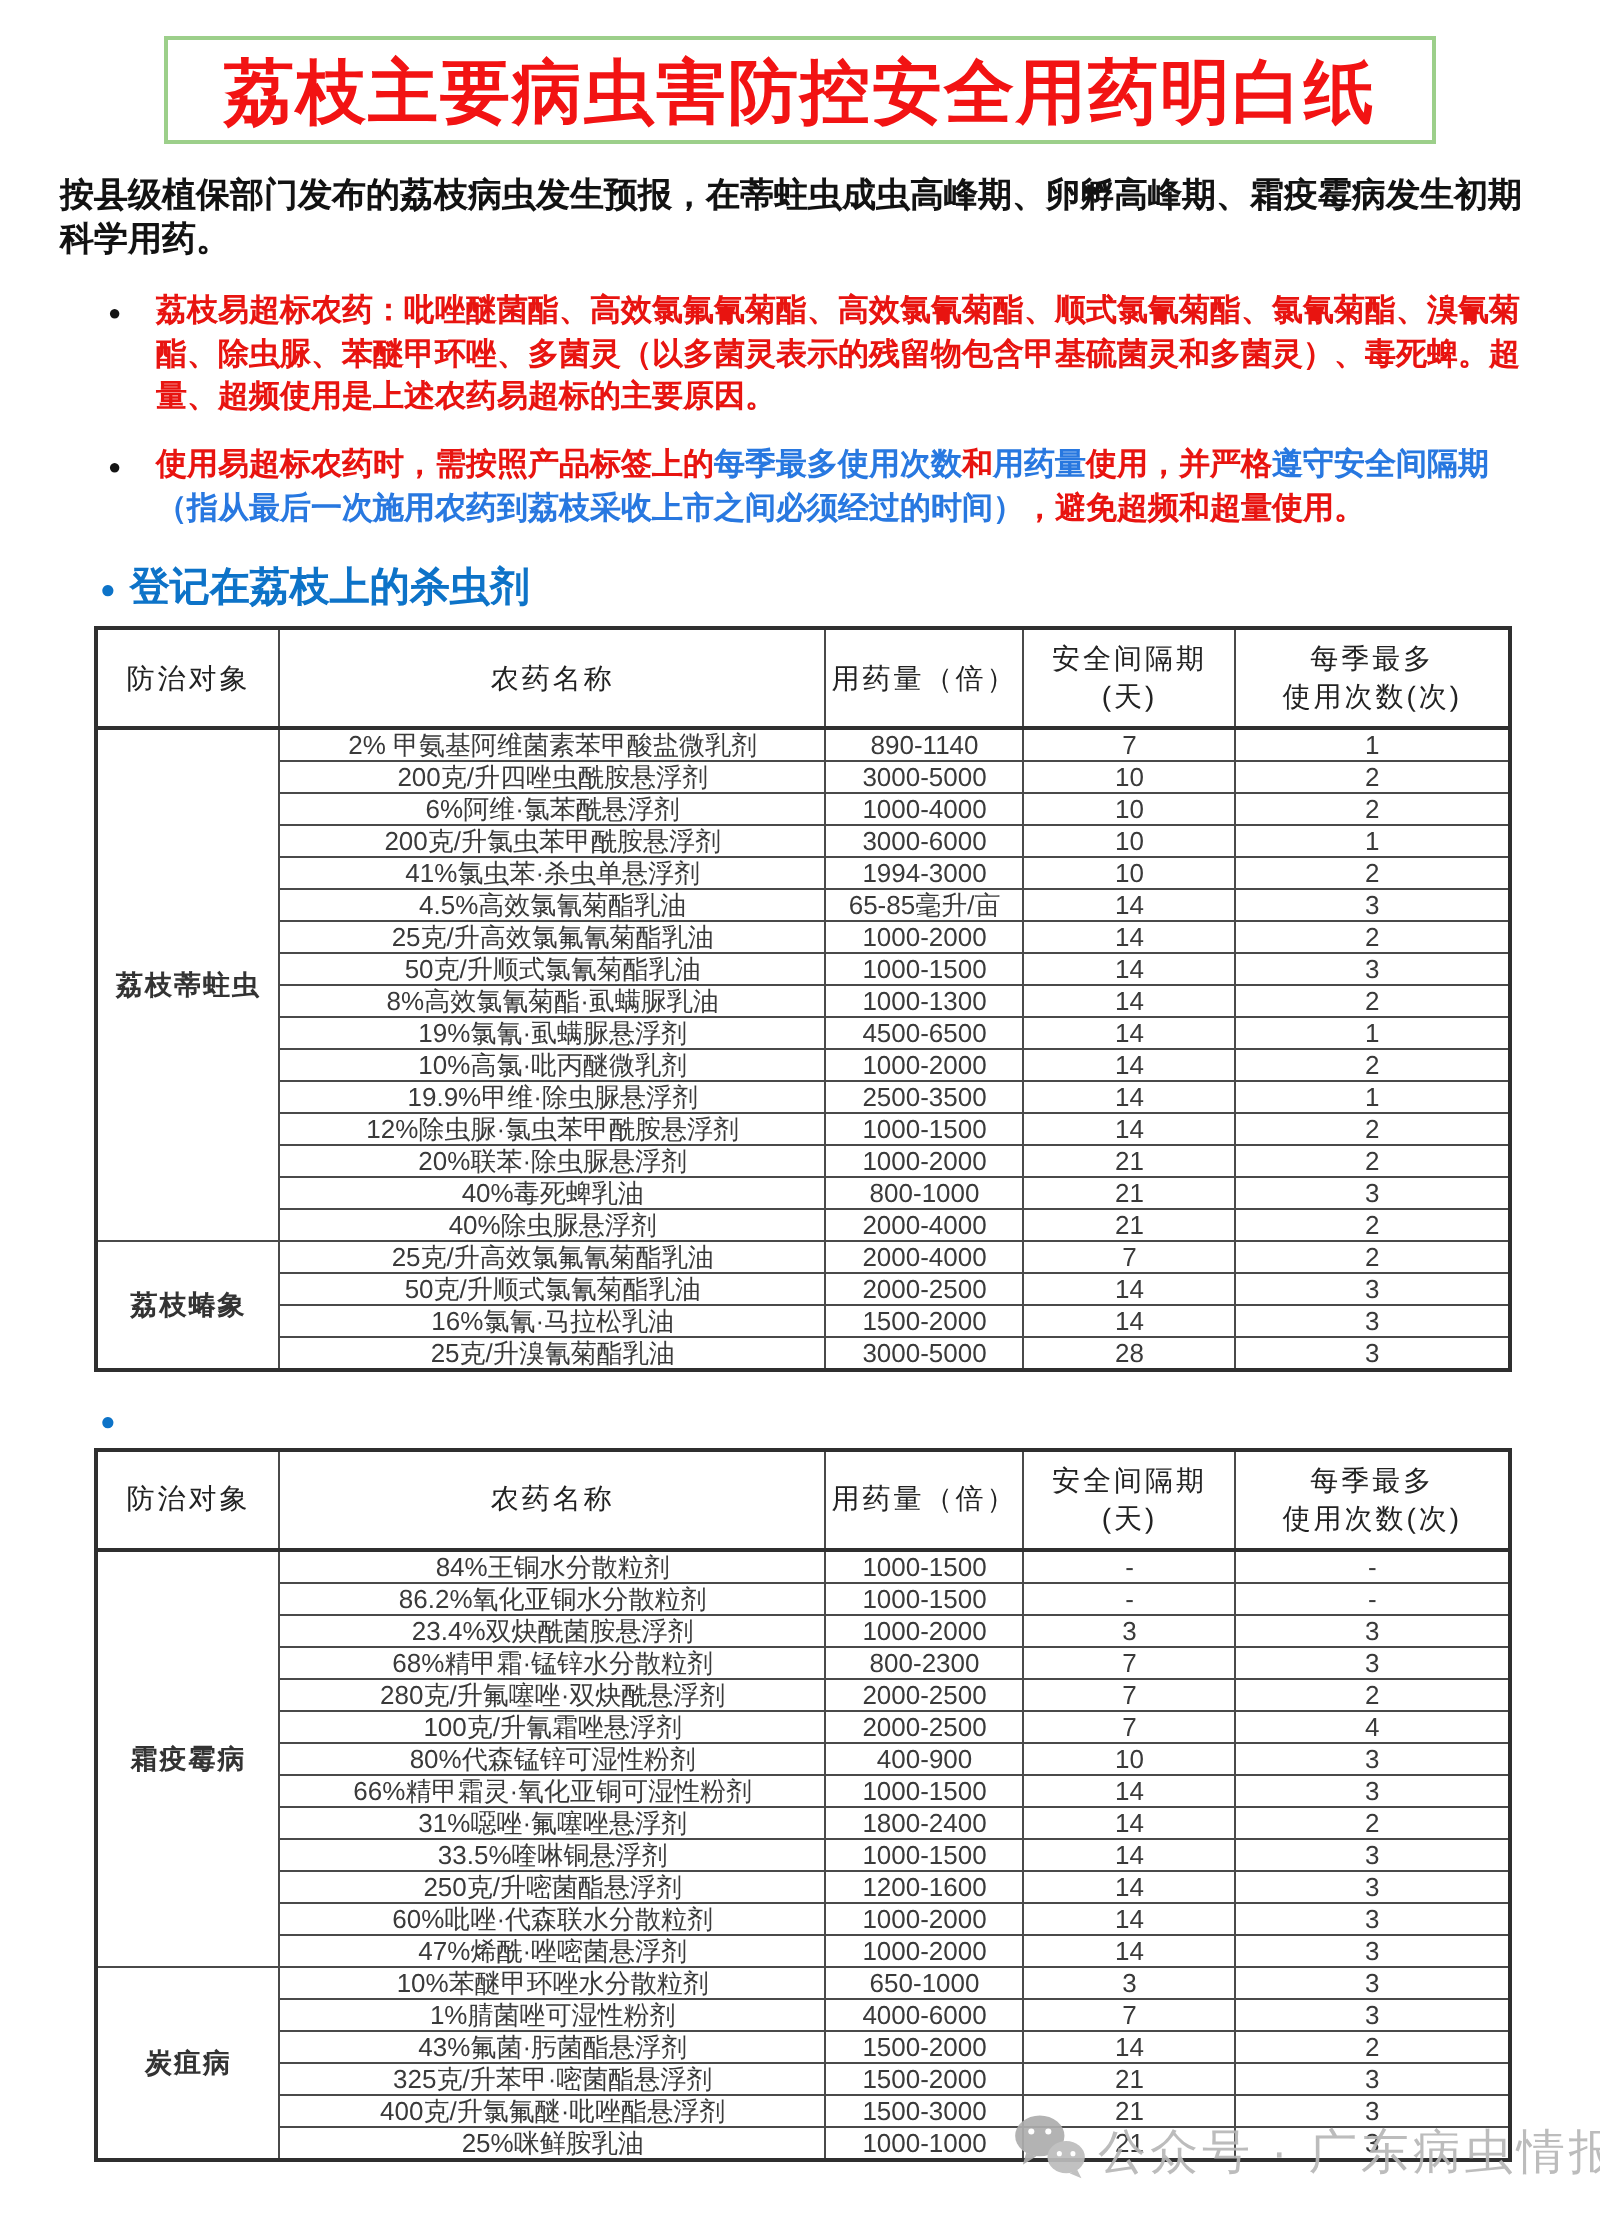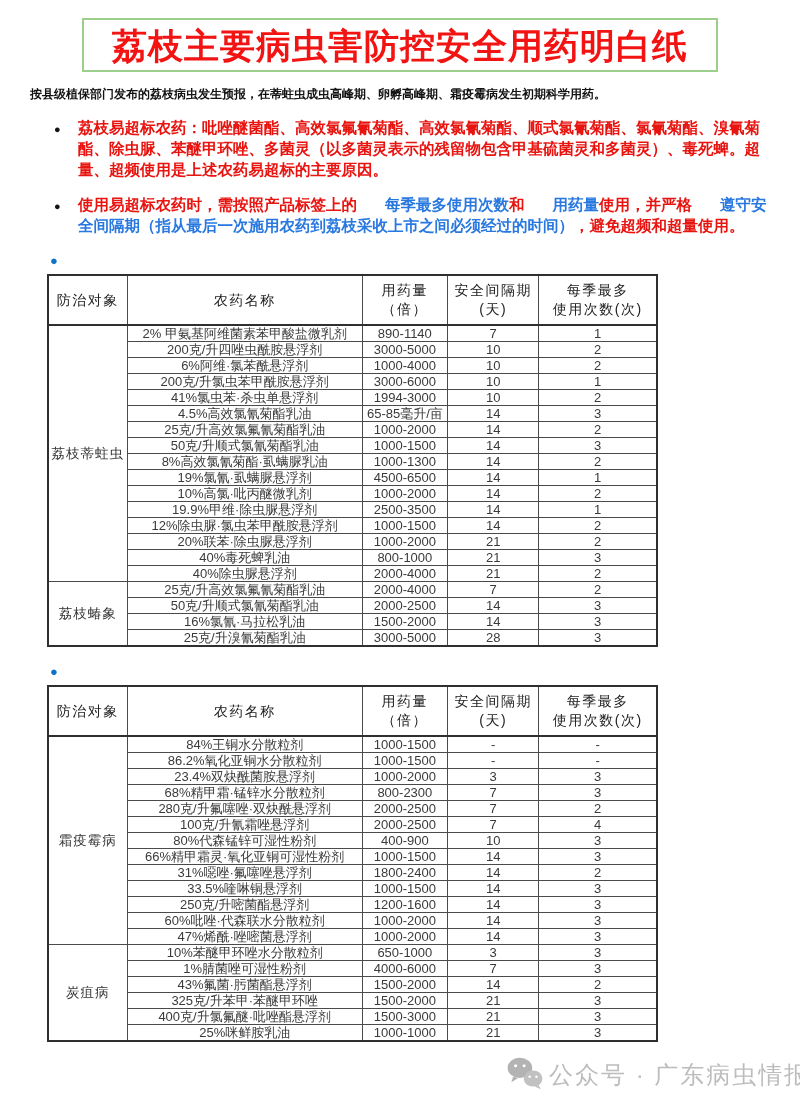--- a/index.html
+++ b/index.html
@@ -22,50 +22,50 @@
   .title-box{
     width:636px;height:54px;margin:18px auto 0;
     border:2px solid var(--border-green);
     display:flex;align-items:flex-end;justify-content:center;background:#fff;
   }
   .page-title{
     font-size:35px;font-weight:800;color:var(--title-red);
     letter-spacing:1px;white-space:nowrap;
   }
   .intro{
-    margin:15px 30px 0 30px;font-size:12px;line-height:1.3;
+    margin:15px 30px 0 30px;font-size:17px;line-height:1.3;
     font-weight:700;color:#121212;
   }
   .bullet-list{margin:14px 32px 0 54px;}
   .bullet-item{display:flex;margin-bottom:13px;font-size:15.5px;font-weight:700;line-height:1.38;}
   .bullet-dot{flex:0 0 24px;font-size:11px;padding-top:5px;color:#141414;}
   .bullet-text{flex:1;}
   .seg-red{color:var(--bullet-red);}
-  .seg-blue{color:var(--link-blue);padding-left:28px;}
+  .seg-blue{color:var(--link-blue);}
   .section{margin-top:15px;}
   .section-heading{
     margin:0 0 6px 50px;font-size:20px;font-weight:700;color:var(--accent-blue);
     display:flex;align-items:center;gap:7px;
   }
   .section-heading .dot{font-size:13px;padding-top:2px;}
   .data-table{
-    margin-left:47px;width:611px;border-collapse:collapse;table-layout:fixed;
+    margin-left:47px;width:709px;border-collapse:collapse;table-layout:fixed;
     border:2px solid var(--table-frame);background:#fff;
   }
   .data-table th{
     border:1px solid var(--table-line);border-bottom:2px solid var(--table-frame);
     font-weight:400;font-size:14px;letter-spacing:1.5px;color:#222;
     padding:5px 2px;white-space:pre-line;line-height:1.35;text-align:center;
   }
   .data-table td{
     border:1px solid var(--table-line);font-size:13px;color:#3a3a3a;
     text-align:center;height:16px;line-height:15px;padding:0 2px;
     overflow:hidden;white-space:nowrap;font-weight:400;
   }
-  .data-table td.group-cell{font-size:13.5px;letter-spacing:1px;color:#333;}
+  .data-table td.group-cell{font-size:13.5px;letter-spacing:1px;color:#333;font-weight:bold;}
   .watermark{
     position:absolute;left:506px;top:1056px;display:flex;align-items:center;gap:5px;
     opacity:.92;pointer-events:none;z-index:3;
   }
   .watermark-text{
     font-size:24px;color:var(--watermark-gray);letter-spacing:2px;white-space:nowrap;
   }
 </style>
 </head>
 <body>
@@ -85,20 +85,21 @@
     </div>
     <div class="bullet-item">
       <span class="bullet-dot">●</span>
       <span class="bullet-text"><span class="seg seg-red">使用易超标农药时，需按照产品标签上的</span><span class="seg seg-blue">每季最多使用次数</span><span class="seg seg-red">和</span><span class="seg seg-blue">用药量</span><span class="seg seg-red">使用，并严格</span><span class="seg seg-blue">遵守安全间隔期（指从最后一次施用农药到荔枝采收上市之间必须经过的时间）</span><span class="seg seg-red">，避免超频和超量使用。</span></span>
     </div>
   </div>
 
   <div class="section">
     <div class="section-heading">
       <span class="dot">●</span>
+      <span>登记在荔枝上的杀虫剂</span>
     </div>
     <table class="data-table" data-table="sections.0.table">
       <colgroup>
         <col style="width:13%">
           <col style="width:38.6%">
           <col style="width:14%">
           <col style="width:15%">
           <col style="width:19.4%">
       </colgroup>
     <thead>
@@ -353,21 +354,21 @@
             <td>7</td>
             <td>3</td>
           </tr>
           <tr>
             <td>43%氟菌·肟菌酯悬浮剂</td>
             <td>1500-2000</td>
             <td>14</td>
             <td>2</td>
           </tr>
           <tr>
-            <td>325克/升苯甲·苯醚甲环唑</td>
+            <td>325克/升苯甲·嘧菌酯悬浮剂</td>
             <td>1500-2000</td>
             <td>21</td>
             <td>3</td>
           </tr>
           <tr>
             <td>400克/升氯氟醚·吡唑酯悬浮剂</td>
             <td>1500-3000</td>
             <td>21</td>
             <td>3</td>
           </tr>

